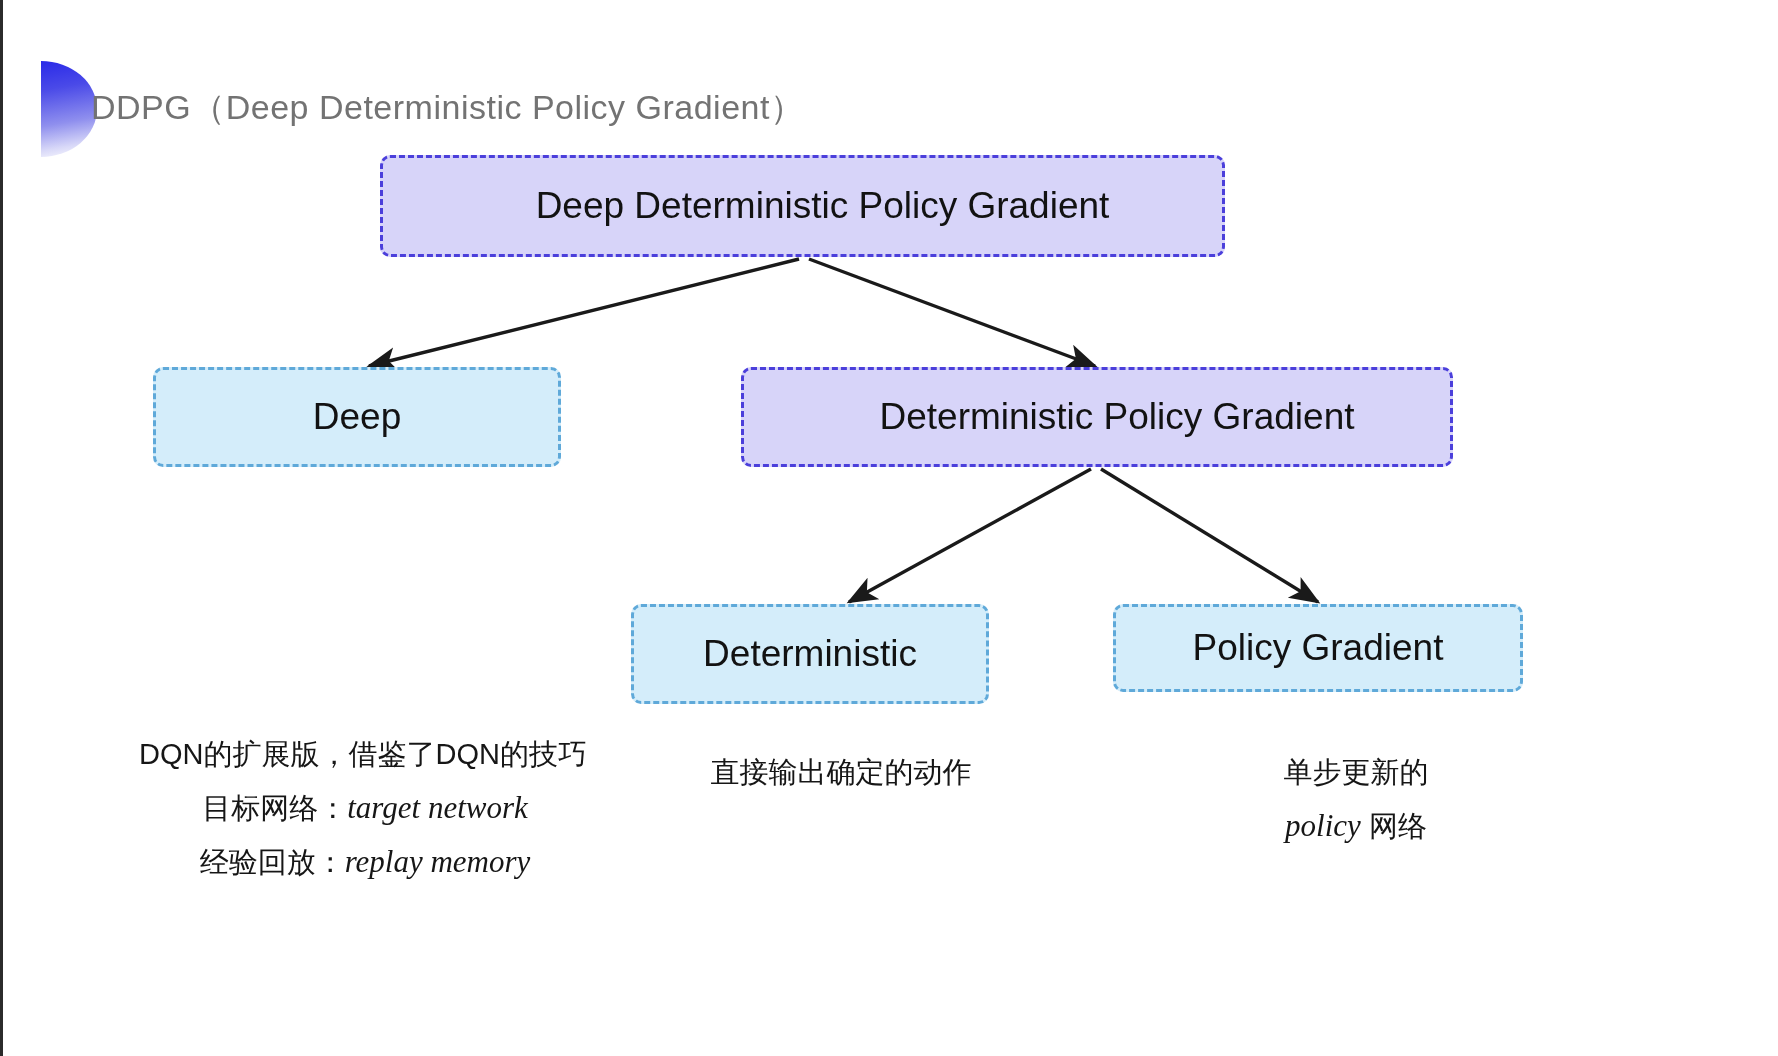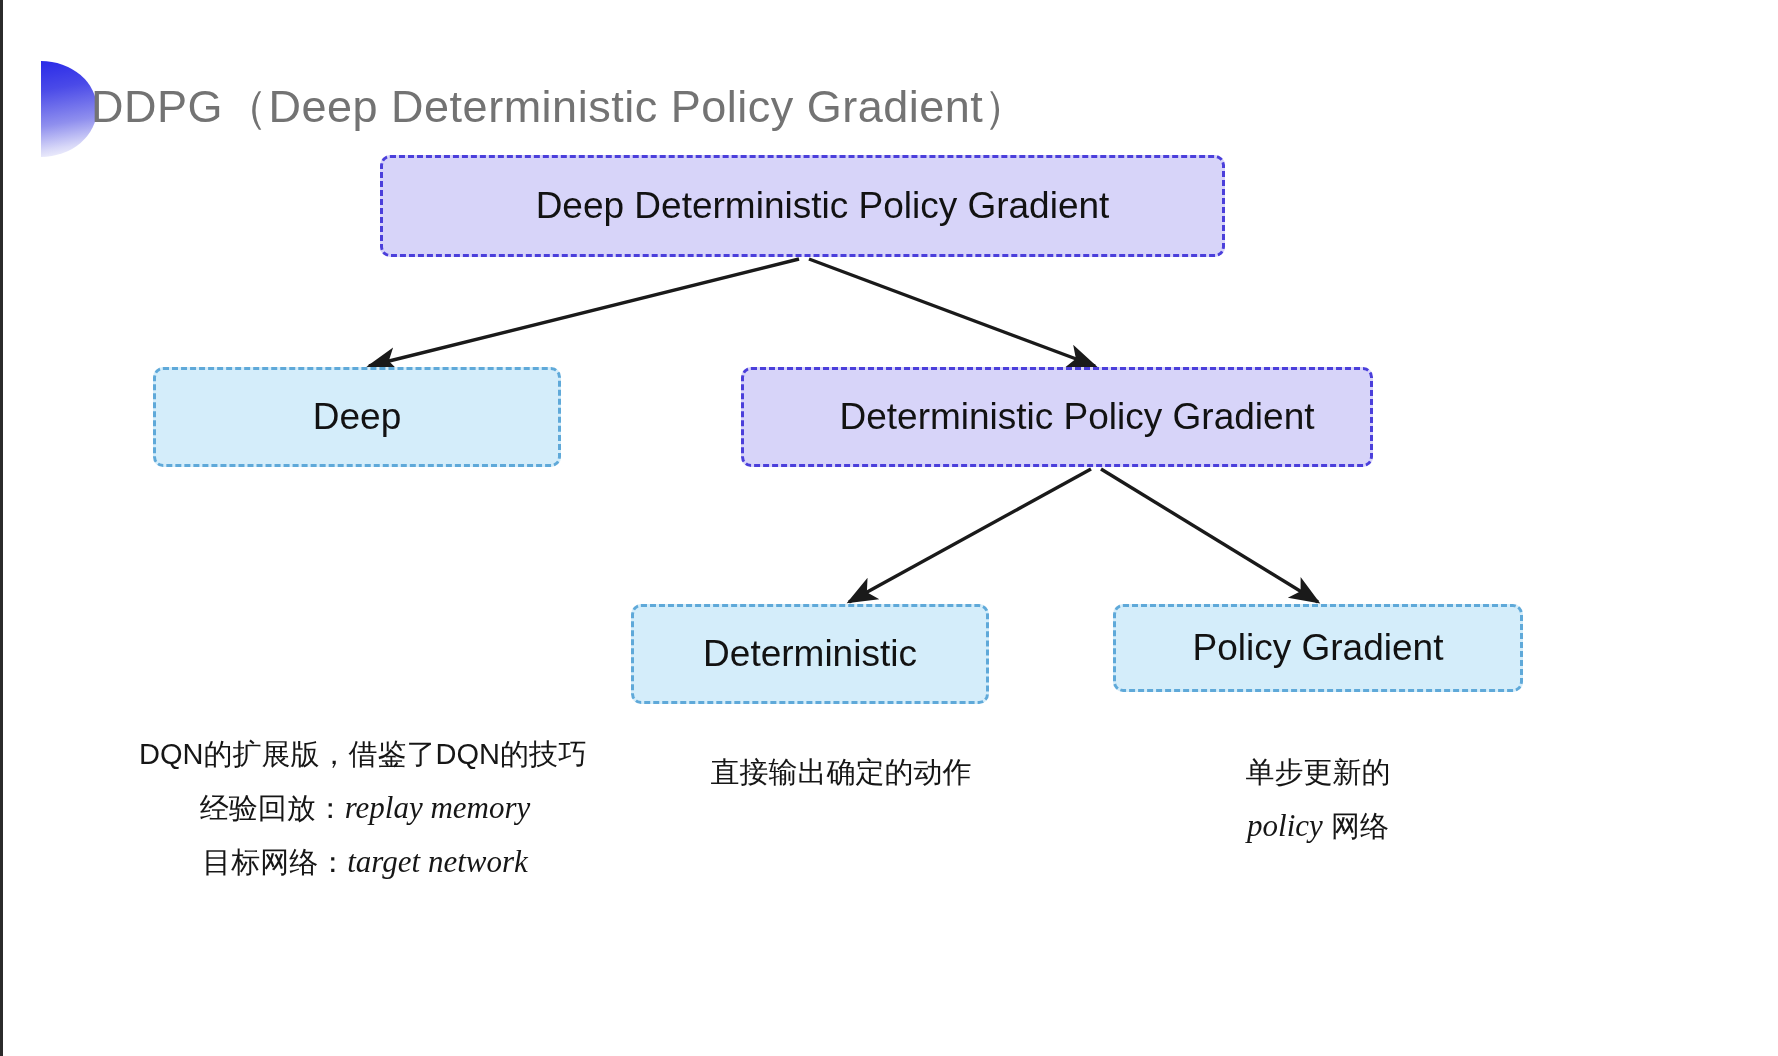--- a/index.html
+++ b/index.html
@@ -25,21 +25,21 @@
     top: 61px;
     width: 56px;
     height: 96px;
     border-radius: 0 100% 100% 0 / 0 50% 50% 0;
     background: linear-gradient(170deg, #2a2ae8 0%, #4a4ae8 28%, #8f8fee 62%, #d8d8f8 85%, #ffffff 100%);
   }
   #title-text {
     position: absolute;
     left: 88px;
     top: 67px;
-    font-size: 45px;
+    font-size: 34px;
     line-height: 80px;
     color: #737373;
     letter-spacing: 0.5px;
     white-space: nowrap;
   }
 
   
   #arrow-layer {
     position: absolute;
     left: 0;
@@ -66,21 +66,21 @@
     border: 3px dashed #4b3fdb;
     padding-left: 40px;
   }
   .node--blue {
     background: #d4edfa;
     border: 3px dashed #5fa9d9;
   }
 
   #node-root   { left: 377px;  top: 155px; width: 845px; height: 102px; font-size: 37px; }
   #node-deep   { left: 150px;  top: 367px; width: 408px; height: 100px; font-size: 37px; }
-  #node-dpg    { left: 738px;  top: 367px; width: 632px; height: 100px; font-size: 37px; }
+  #node-dpg    { left: 738px;  top: 367px; width: 712px; height: 100px; font-size: 37px; }
   #node-det    { left: 628px;  top: 604px; width: 358px; height: 100px; font-size: 37px; }
   #node-pg     { left: 1110px; top: 604px; width: 410px; height: 88px; font-size: 37px; }
 
   
   .annot {
     position: absolute;
     color: #161616;
     font-size: 29px;
     line-height: 54px;
     white-space: nowrap;
@@ -100,21 +100,21 @@
   }
   #annot-deep .ln--indent { padding-left: 4px; }
 
   #annot-det {
     left: 628px;
     top: 745px;
     width: 420px;
     text-align: center;
   }
   #annot-pg {
-    left: 1110px;
+    left: 1148px;
     top: 745px;
     width: 410px;
     text-align: center;
   }
 </style>
 </head>
 <body>
 
 <div id="slide">
 
@@ -150,22 +150,22 @@
   <div id="node-det" class="node node--blue">
     <span class="node-label">Deterministic</span>
   </div>
 
   <div id="node-pg" class="node node--blue">
     <span class="node-label">Policy Gradient</span>
   </div>
 
   <div id="annot-deep" class="annot">
     <span class="ln">DQN的扩展版，借鉴了DQN的技巧</span>
+    <span class="ln ln--indent"><span>目标网络：</span><span class="mathit">target network</span></span>
     <span class="ln ln--indent"><span>经验回放：</span><span class="mathit">replay memory</span></span>
-    <span class="ln ln--indent"><span>目标网络：</span><span class="mathit">target network</span></span>
   </div>
 
   <div id="annot-det" class="annot">
     <span class="ln">直接输出确定的动作</span>
   </div>
 
   <div id="annot-pg" class="annot">
     <span class="ln">单步更新的</span>
     <span class="ln"><span class="mathit">policy</span><span> 网络</span></span>
   </div>

